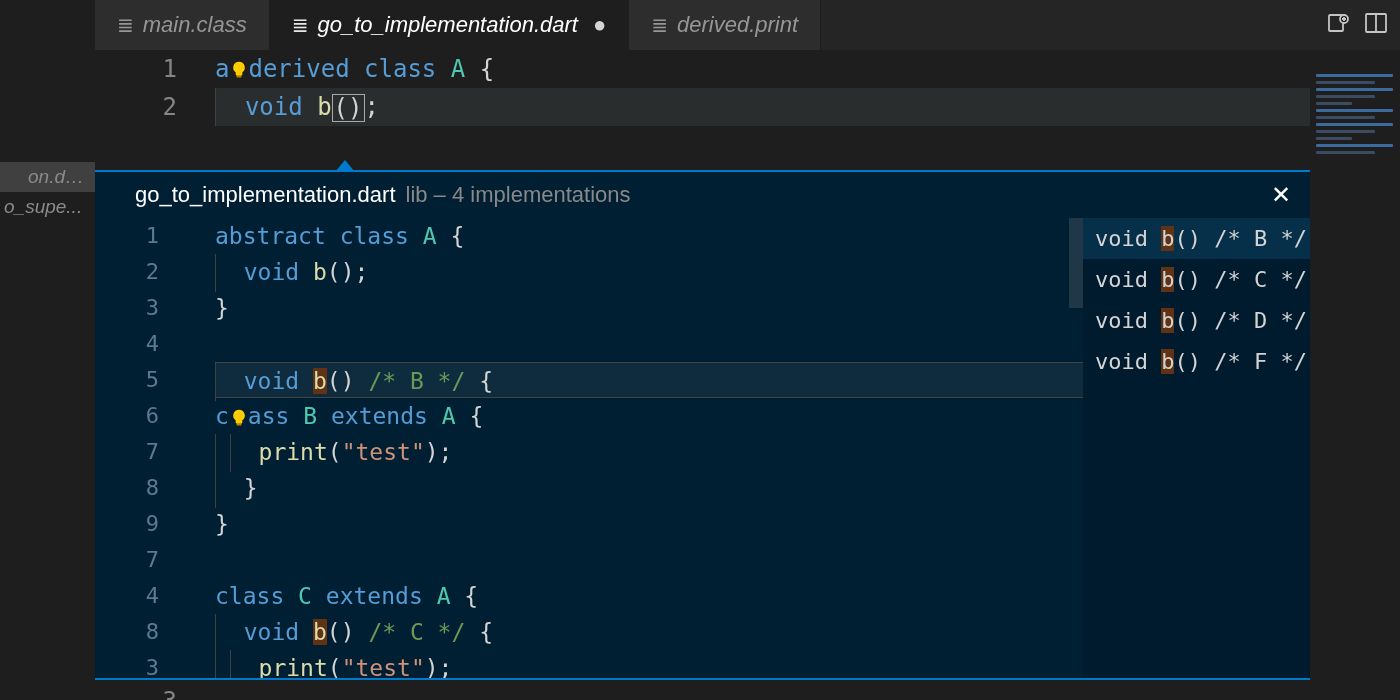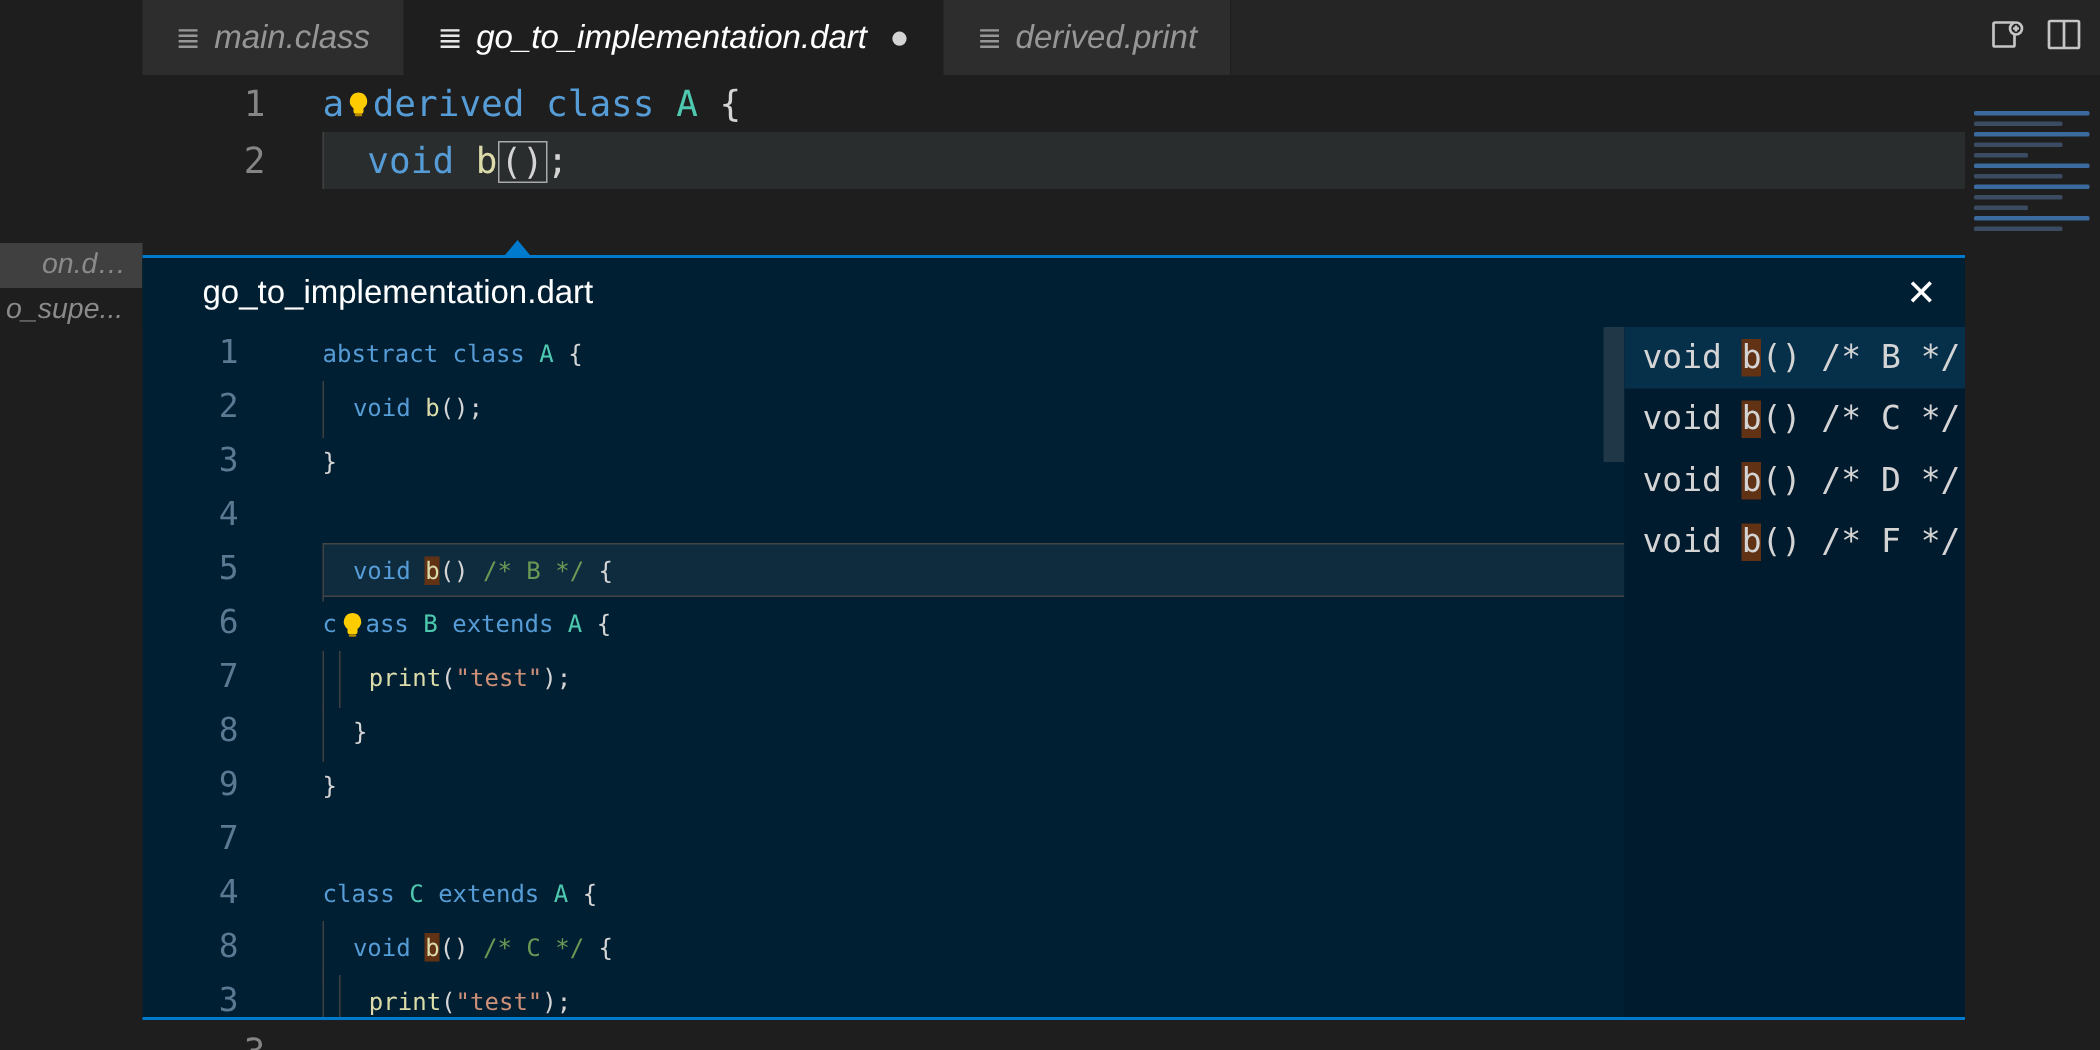--- a/index.html
+++ b/index.html
@@ -127,21 +127,21 @@
     position: absolute; left: 0; top: 0; width: 92px; height: 100%;
     text-align: right;
   }
   .peek-lineno {
     color: #5a7a94; font-family: ui-monospace, Menlo, Consolas, monospace;
     font-size: 22px; line-height: 36px; padding-right: 28px;
   }
   .peek-code {
     position: absolute; left: 120px; top: 0; right: 0; height: 100%;
     font-family: ui-monospace, Menlo, Consolas, monospace;
-    font-size: 16px; line-height: 36px;
+    font-size: 23px; line-height: 36px;
   }
   .peek-code .code-line { height: 36px; }
   .peek-code .code-line.hl { background: rgba(255,255,255,0.06); border: 1px solid #444; border-left:none; border-right:none;}
   .peek-side {
     position: absolute; top: 46px; right: 0; width: 228px; bottom: 0;
     background: #001a2e;
     font-family: ui-monospace, Menlo, Consolas, monospace;
     font-size: 22px;
   }
   .peek-ref {
@@ -226,20 +226,21 @@
           <rect fill="#b38600" x="9" y="19" width="6" height="2" rx="1"></rect>
         </svg><span class="tok-kw">derived</span><span class=""> </span><span class="tok-kw">class</span><span class=""> </span><span class="tok-type">A</span><span class="tok-punc"> {</span></div>
       <div class="code-line current"><span class="indent-guide"></span> <span class="tok-kw"> void</span><span class=""> </span><span class="tok-fn">b</span><span class="cursor-box tok-punc">()</span><span class="tok-punc">;</span></div>
     </div>
 
   <div class="peek-caret"></div>
 
   <div class="peek">
     <div class="peek-header">
       <span class="fname">go_to_implementation.dart</span>
+      <span class="ctx">lib – 4 implementations</span>
       <span class="close">✕</span>
     </div>
     <div class="peek-body">
       <div class="peek-gutter" id="peek-gutter">
           <div class="peek-lineno">1</div>
           <div class="peek-lineno">2</div>
           <div class="peek-lineno">3</div>
           <div class="peek-lineno">4</div>
           <div class="peek-lineno">5</div>
           <div class="peek-lineno">6</div>

